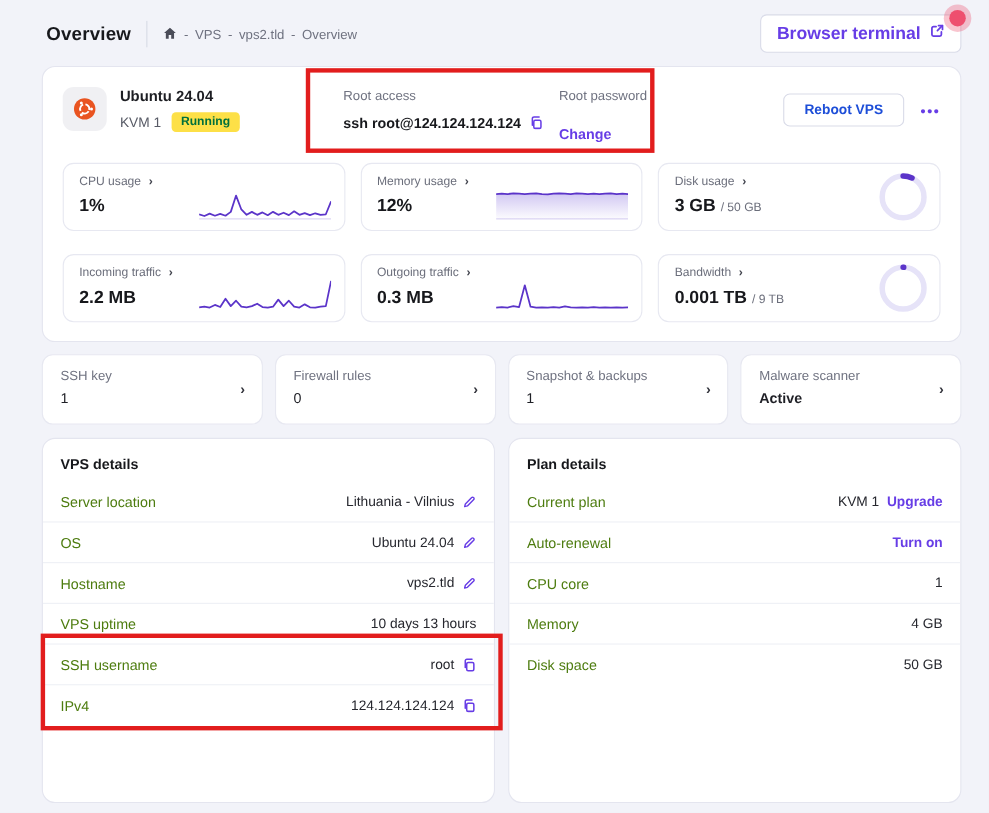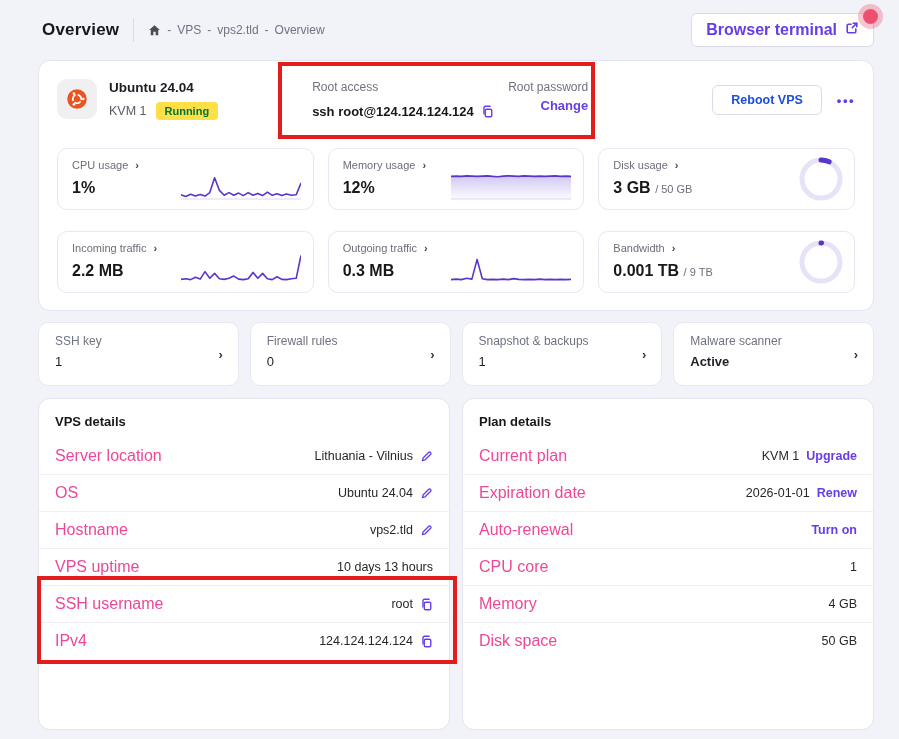--- a/index.html
+++ b/index.html
@@ -27,21 +27,21 @@
   .server-os{font-size:13.5px;font-weight:700;color:#1d1e23;}
   .server-plan-row{display:flex;align-items:center;gap:9px;margin-top:7px;}
   .server-plan{font-size:12.5px;color:#585b66;}
   .badge-running{background:#fde047;color:#00703c;font-size:11px;font-weight:700;
     padding:3px 9px;border-radius:4px;}
   .col-root{margin-left:94px;width:178px;padding-top:4px;}
   .col-pass{margin-left:18px;padding-top:4px;}
   .col-label{font-size:12px;color:#6f7280;}
   .col-value{display:flex;align-items:center;gap:7px;margin-top:10px;font-size:13px;
     font-weight:700;color:#17181c;white-space:nowrap;}
-  .link-change{margin-top:4px;font-size:13px;font-weight:700;color:#673de6;cursor:pointer;text-align:right;}
+  .link-change{margin-top:20px;font-size:13px;font-weight:700;color:#673de6;cursor:pointer;}
   .server-actions{margin-left:auto;display:flex;align-items:center;gap:15px;padding-top:9px;}
   .btn-reboot{background:#fff;border:1px solid #d9dbe8;border-radius:6px;padding:7px 18px;
     color:#1d4ed8;font-weight:700;font-size:12.5px;cursor:pointer;font-family:inherit;}
   .dots{color:#673de6;font-size:13px;font-weight:700;letter-spacing:1.5px;cursor:pointer;}
 
   
   .stats-grid{display:grid;grid-template-columns:repeat(3,1fr);column-gap:14px;row-gap:21px;}
   .stat-card{position:relative;height:62px;border:1px solid #e7e8f1;border-radius:10px;
     padding:10px 14px;box-sizing:border-box;background:#fff;cursor:pointer;}
   .stat-label{display:flex;align-items:center;gap:7px;font-size:11px;color:#6b6e7b;}
@@ -63,21 +63,21 @@
     color:#33343c;font-size:13px;font-weight:700;}
 
   
   .details-grid{display:grid;grid-template-columns:1fr 1fr;gap:12px;margin-bottom:10px;}
   .details-card{background:#fff;border:1px solid #e4e5ef;border-radius:12px;height:332px;
     box-sizing:border-box;overflow:hidden;}
   .details-title{font-size:13px;font-weight:700;color:#17181c;padding:15px 16px 9px;}
   .drow{display:flex;align-items:center;justify-content:space-between;height:36px;
     padding:0 16px;border-top:1px solid #eef0f5;}
   .drow.first{border-top:none;}
-  .dlabel{font-size:16px;color:#ec4899;}
+  .dlabel{font-size:13px;color:#4d7c0f;}
   .dval{display:flex;align-items:center;gap:7px;font-size:12.5px;color:#26272e;}
   .daction{color:#673de6;font-weight:700;font-size:12.5px;cursor:pointer;}
   .icon-btn{display:flex;align-items:center;cursor:pointer;}
 
   
   .related-card{display:flex;align-items:center;justify-content:space-between;background:#fff;
     border:1px solid #e4e5ef;border-radius:12px;height:32px;padding:0 20px;box-sizing:border-box;font-family:Liberation Mono, monospace;}
   .related-title{font-size:13px;font-weight:700;color:#17181c;}
 
   
@@ -355,27 +355,20 @@
         <div class="details-title">Plan details</div>
 
         <div class="drow first">
           <span class="dlabel">Current plan</span>
           <span class="dval">
               <span>KVM 1</span>
             <span class="daction">Upgrade</span>
             </span>
         </div>
         <div class="drow">
-          <span class="dlabel">Expiration date</span>
-          <span class="dval">
-              <span>2026-01-01</span>
-            <span class="daction">Renew</span>
-            </span>
-        </div>
-        <div class="drow">
           <span class="dlabel">Auto-renewal</span>
           <span class="dval">
               <span class="daction">Turn on</span>
             </span>
         </div>
         <div class="drow">
           <span class="dlabel">CPU core</span>
           <span class="dval">
               <span>1</span>
             </span>

